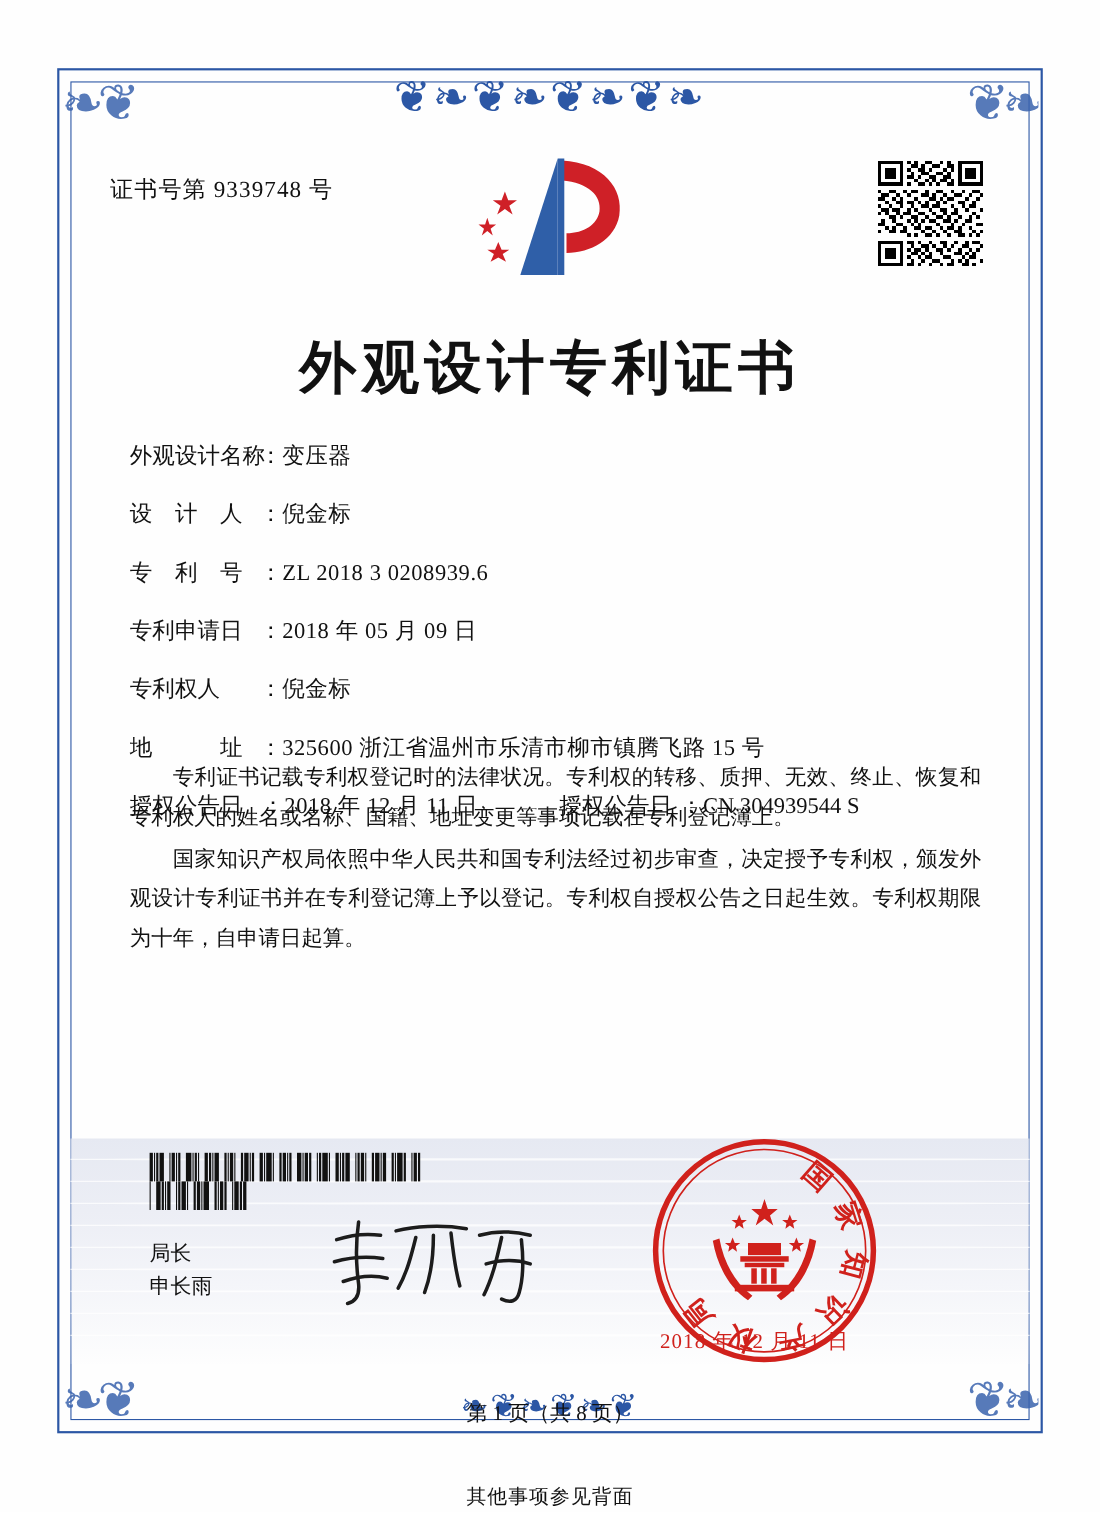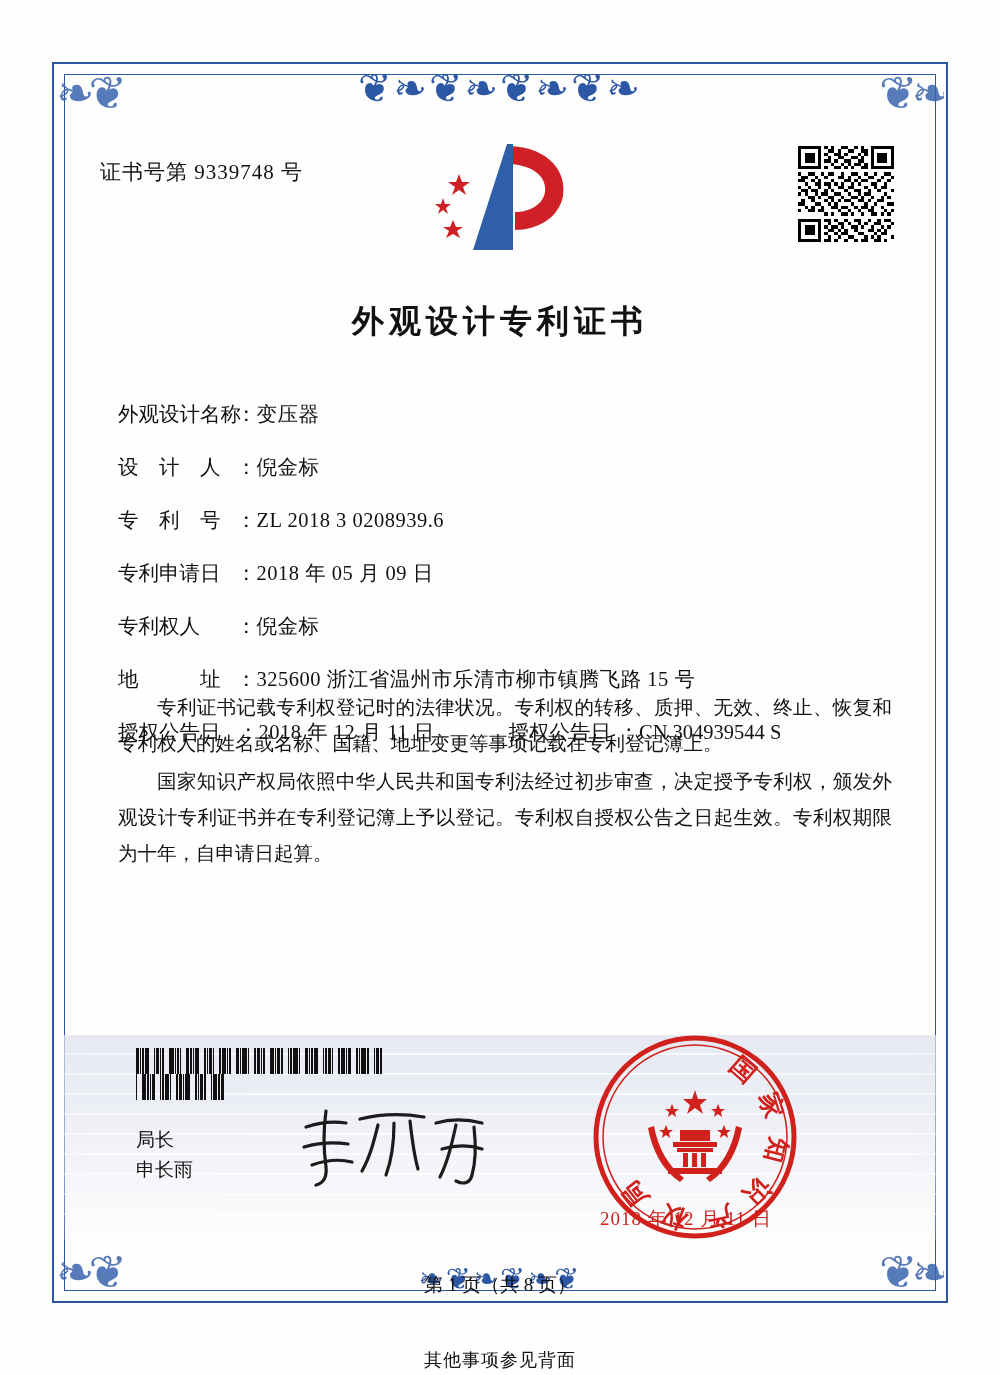--- a/index.html
+++ b/index.html
@@ -106,21 +106,21 @@
     top: 26px;
     width: 96px;
     height: 96px;
   }
   .title {
     position: absolute;
     top: 180px;
     left: 0;
     right: 0;
     text-align: center;
-    font-size: 32px;
+    font-size: 52px;
     font-weight: bold;
     letter-spacing: 5px;
     color: #111;
     font-family: "DejaVu Sans", "Liberation Sans", sans-serif;
   }
   .fields {
     position: absolute;
     top: 280px;
     left: 22px;
     right: 10px;

